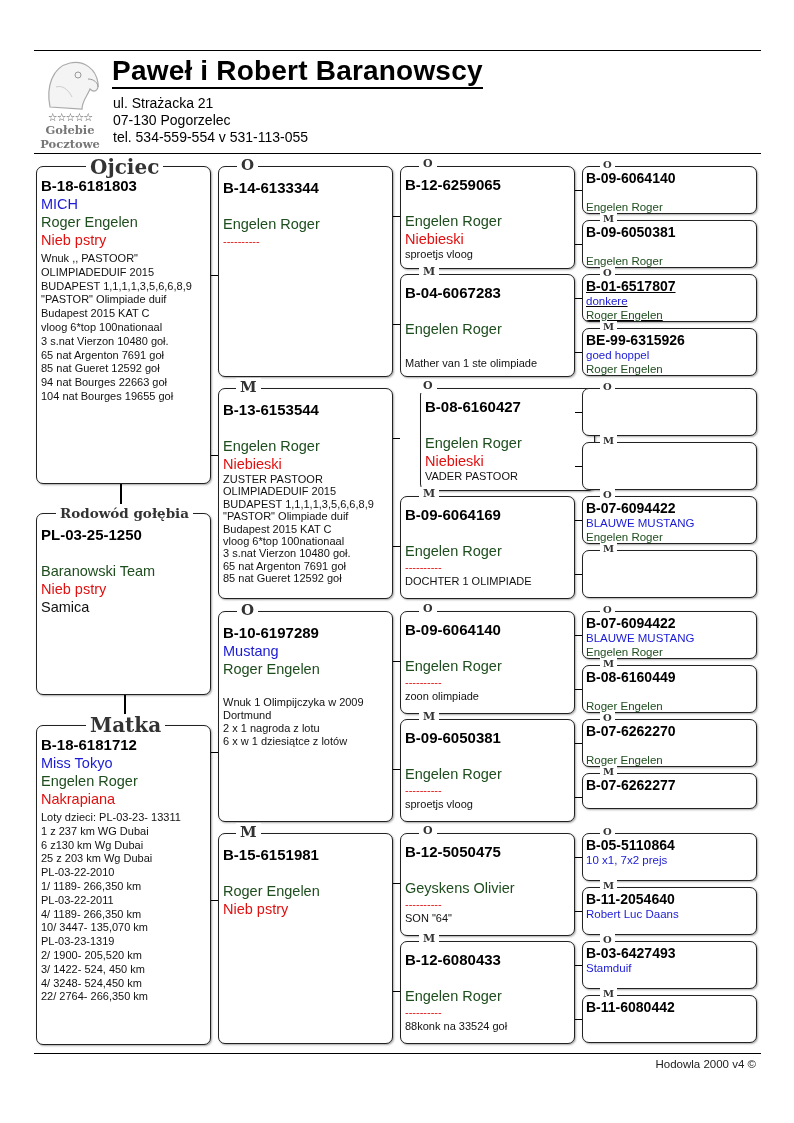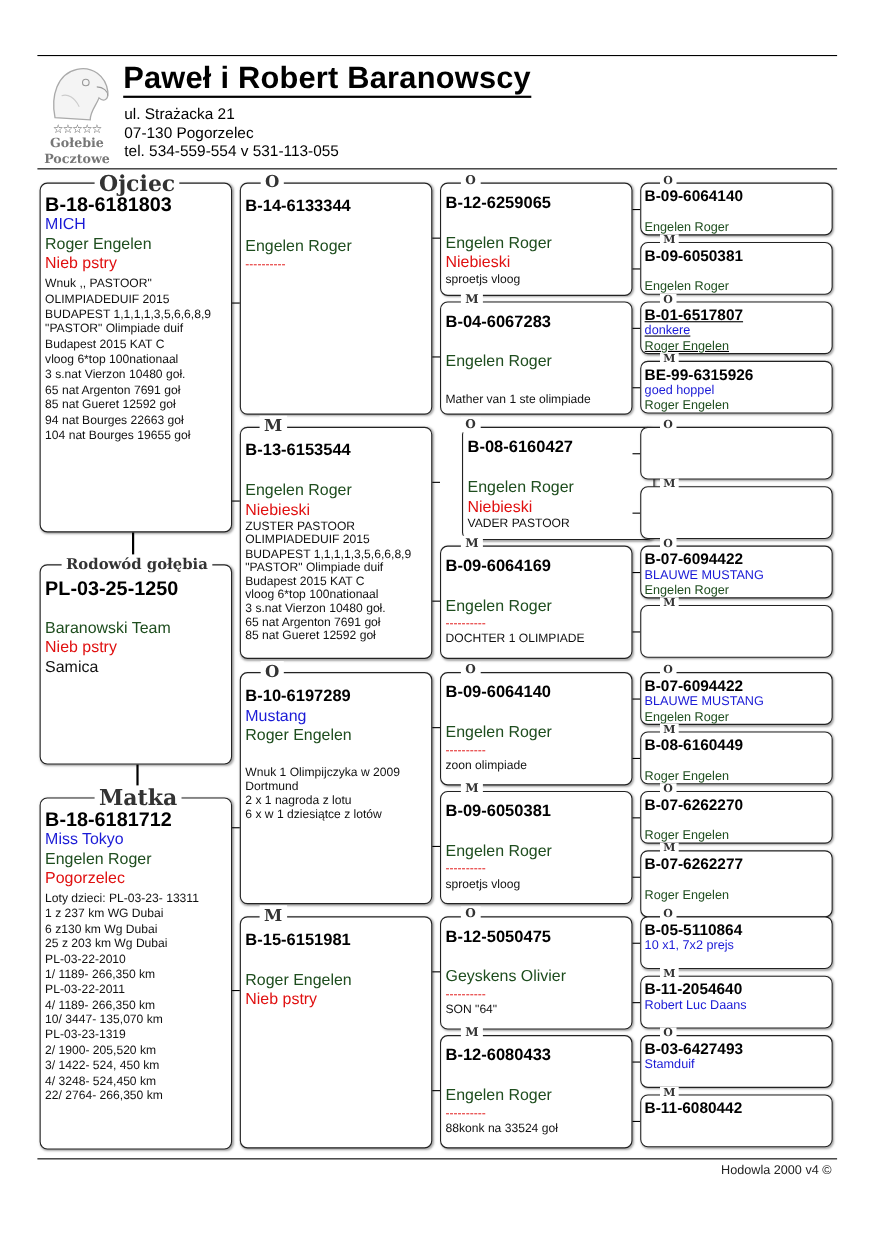--- a/index.html
+++ b/index.html
@@ -19,21 +19,21 @@
   
   .box { position: absolute; border: 1.5px solid #222; border-radius: 7px; background: #fff; box-shadow: 1px 1px 2px rgba(0,0,0,0.35); padding: 0 0 0 4px; overflow: hidden; }
   .legend { position: absolute; background: #fff; font-family: "DejaVu Serif", serif; font-weight: bold; color: #333; padding: 0 4px; line-height: 18px; z-index: 3; }
   .ring { font-weight: bold; color: #000; }
   .blue { color: #1a1ad6; }
   .green { color: #1e4d1e; }
   .red { color: #e01010; }
   .dark { color: #111; }
   .notes { color: #111; white-space: pre-line; }
 
-  .c1 .ring { font-size: 18px; line-height: 18px; }
+  .c1 .ring { font-size: 15px; line-height: 18px; }
   .c1 .big { font-size: 14.5px; line-height: 18px; }
   .c1 .notes { font-size: 11px; line-height: 13.8px; margin-top: 3px; }
 
   .c2 .ring { font-size: 15px; line-height: 18px; }
   .c2 .big { font-size: 14.5px; line-height: 18px; }
   .c2 .notes { font-size: 11px; line-height: 12.4px; }
 
   .c4 .ring { font-size: 14px; line-height: 16px; }
   .c4 .small { font-size: 11.5px; line-height: 14px; }
 
@@ -97,21 +97,21 @@
   <div class="big green">Baranowski Team</div>
   <div class="big red">Nieb pstry</div>
   <div class="big dark">Samica</div>
 </div>
 
 <div class="legend" style="left:86px; top:714px; font-size:20px; line-height:22px;">Matka</div>
 <div class="box c1" style="left:36px; top:725px; width:175px; height:320px; padding-top:10px;">
   <div class="ring">B-18-6181712</div>
   <div class="big blue">Miss Tokyo</div>
   <div class="big green">Engelen Roger</div>
-  <div class="big red">Pogorzelec</div>
+  <div class="big red">Nakrapiana</div>
   <div class="notes">Loty dzieci: PL-03-23- 13311
 1 z 237 km WG Dubai
 6 z130 km Wg Dubai
 25 z 203 km Wg Dubai
 PL-03-22-2010
 1/ 1189- 266,350 km
 PL-03-22-2011
 4/ 1189-  266,350 km
 10/ 3447- 135,070 km
 PL-03-23-1319
@@ -321,21 +321,21 @@
     <div class="small blue" style="min-height:14px;"></div>
     <div class="small green">Roger Engelen</div>
   </div>
 <div class="legend" style="left:600px; top:658px; font-size:10px; line-height:11px; padding:0 3px;">M</div>
 <div class="box c4" style="left:582px; top:719px; width:175px; height:48px; padding-top:3px; padding-left:3px;">
     <div class="ring">B-07-6262270</div>
     <div class="small blue" style="min-height:14px;"></div>
     <div class="small green">Roger Engelen</div>
   </div>
 <div class="legend" style="left:600px; top:712px; font-size:10px; line-height:11px; padding:0 3px;">O</div>
-<div class="box c4" style="left:582px; top:773px; width:175px; height:61px; padding-top:3px; padding-left:3px;">
+<div class="box c4" style="left:582px; top:773px; width:175px; height:36px; padding-top:3px; padding-left:3px;">
     <div class="ring">B-07-6262277</div>
     <div class="small blue" style="min-height:14px;"></div>
     <div class="small green">Roger Engelen</div>
   </div>
 <div class="legend" style="left:600px; top:766px; font-size:10px; line-height:11px; padding:0 3px;">M</div>
 <div class="box c4" style="left:582px; top:833px; width:175px; height:48px; padding-top:3px; padding-left:3px;">
     <div class="ring">B-05-5110864</div>
     <div class="small blue" style="min-height:14px;">10 x1, 7x2 prejs</div>
     <div class="small green"></div>
   </div>

